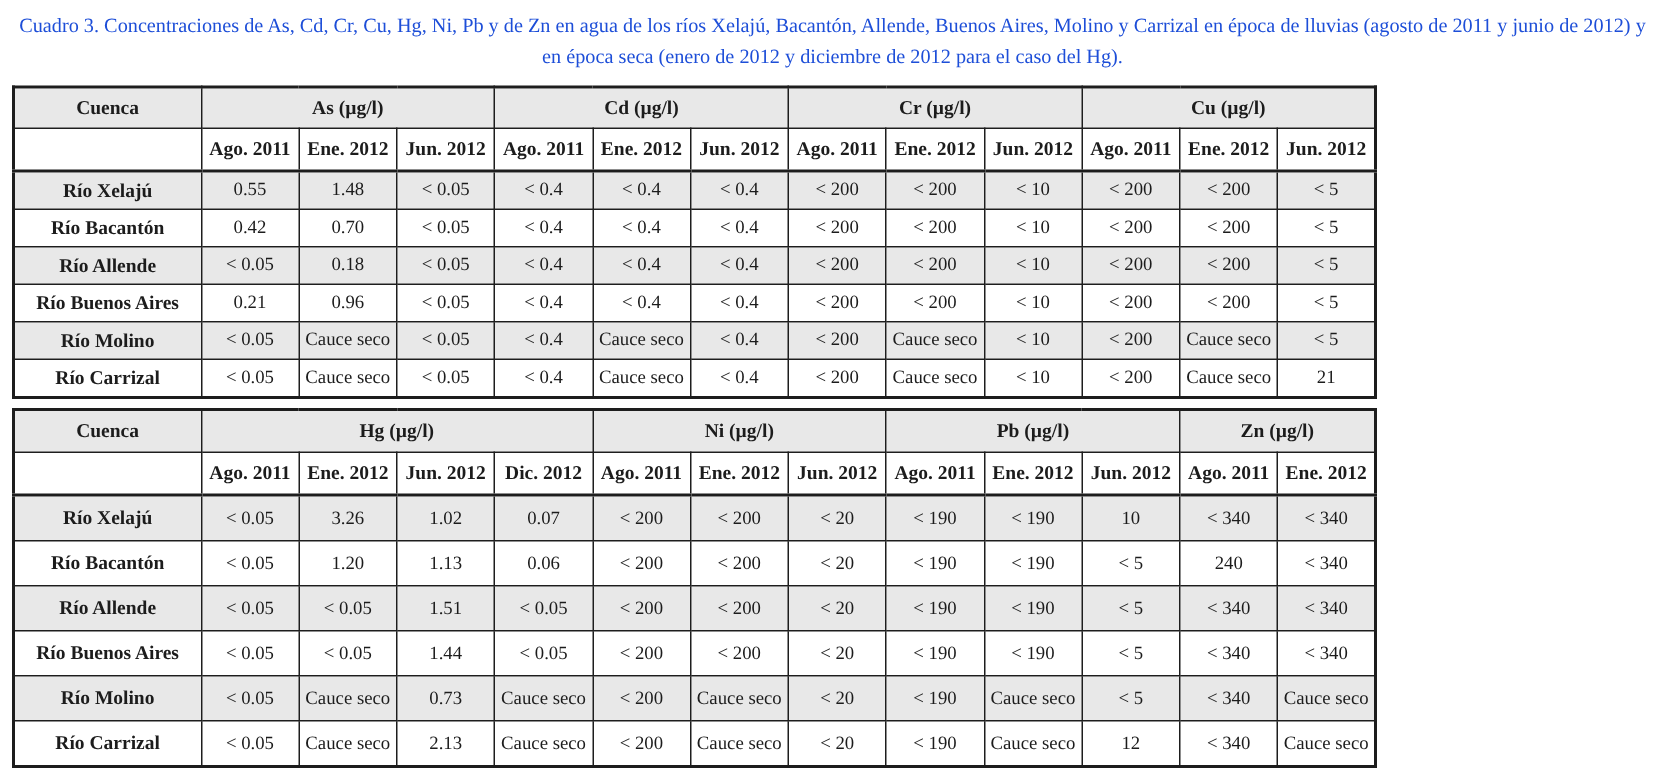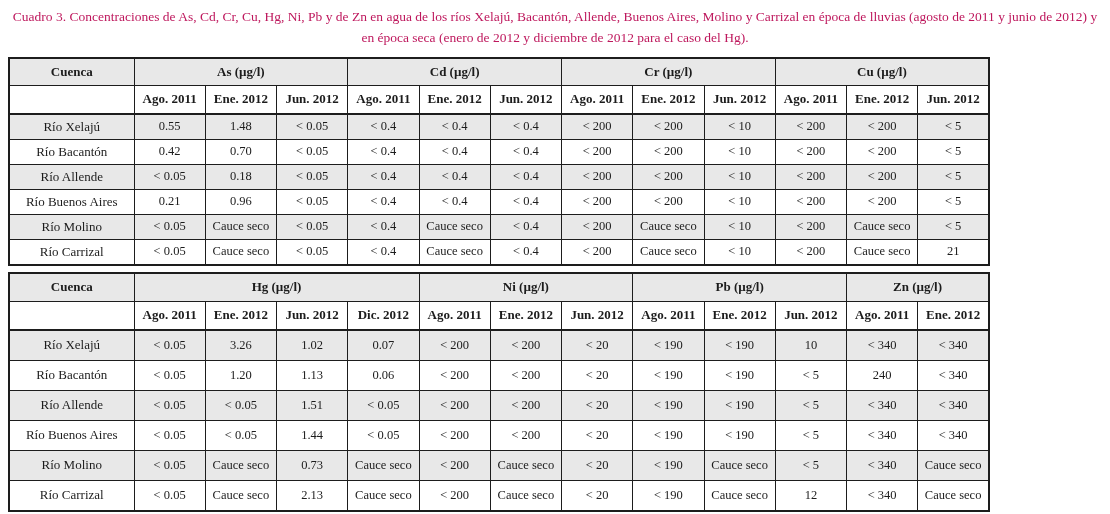--- a/index.html
+++ b/index.html
@@ -16,26 +16,26 @@
     position: relative;
     width: 1110px;
     height: 514px;
   }
   .caption {
     margin: 7px auto 0 auto;
     width: 1088px;
     text-align: center;
     font-size: 13.5px;
     line-height: 1.55;
-    color: #be185d;
+    color: #1d4ed8;
   }
   table.tbl {
     border-collapse: collapse;
     table-layout: fixed;
-    width: 982px;
+    width: 910px;
     margin-left: 8px;
     border: 2px solid #1d1d1d;
     font-size: 12.5px;
   }
   .gap { height: 6px; }
   .t1 { margin-top: 8px; }
   table.tbl th, table.tbl td {
     border: 1px solid #1d1d1d;
     text-align: center;
     vertical-align: middle;
@@ -48,20 +48,21 @@
   .t1 tr.grouphead th { height: 26px; }
   .t1 tr.subhead th { height: 27px; }
   .t1 tbody tr td { height: 24px; }
   .t2 tr.grouphead th { height: 27px; }
   .t2 tr.subhead th { height: 27px; }
   .t2 tbody tr td { height: 29px; }
   td.rowlabel {
     text-align: left;
     padding-left: 8px;
     font-size: 13px;
+    font-weight: bold;
   }
   .shade { background: #e8e8e8; }
 </style>
 </head>
 <body>
 
 <div class="page">
   <div class="caption">Cuadro 3. Concentraciones de As, Cd, Cr, Cu, Hg, Ni, Pb y de Zn en agua de los ríos Xelajú, Bacantón, Allende, Buenos Aires, Molino y Carrizal en época de lluvias (agosto de 2011 y junio de 2012) y en época seca (enero de 2012 y diciembre de 2012 para el caso del Hg).</div>
 
   <table class="tbl t1">

